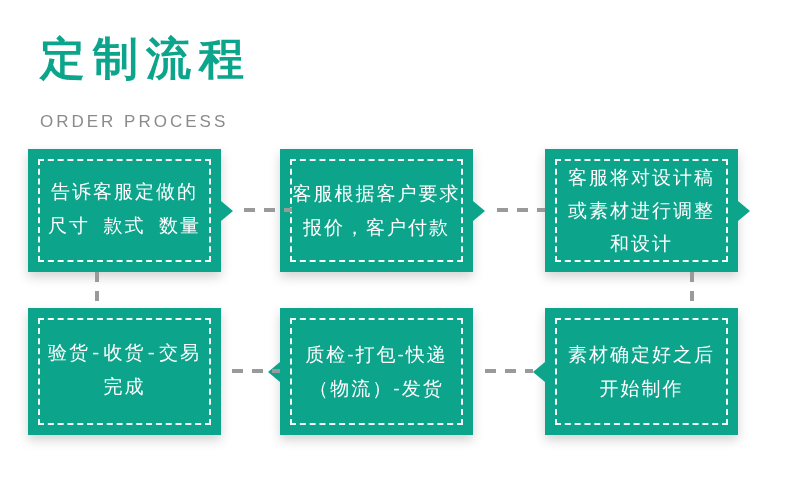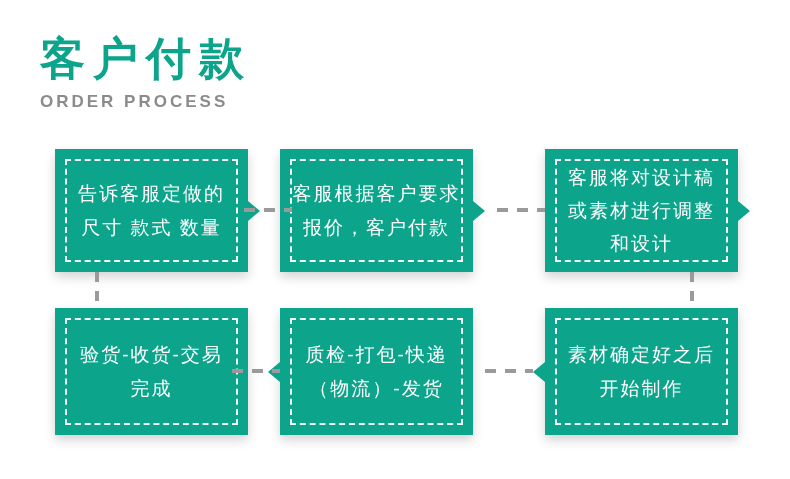--- a/index.html
+++ b/index.html
@@ -25,41 +25,41 @@
   .hdr { position: absolute; left: 40px; top: 34px; }
   .hdr-title {
     color: var(--primary);
     font-size: 45px;
     font-weight: 800;
     letter-spacing: 8px;
     line-height: 1.1;
     white-space: nowrap;
   }
   .hdr-subtitle {
-    margin-top: 8px;
+    margin-top: 28px;
     color: var(--subtitle);
     font-size: 17px;
-    font-weight: 700;
+    font-weight: 400;
     letter-spacing: 3px;
     white-space: nowrap;
   }
 
   
   .step {
     position: absolute;
     width: 193px;
     background: var(--primary);
     box-shadow: 0 5px 10px rgba(60, 60, 60, 0.22);
     display: flex;
     align-items: center;
     justify-content: center;
   }
   .row1 { top: 149px; height: 123px; }
   .row2 { top: 308px; height: 127px; }
-  .col1 { left: 55px; }
+  .col1 { left: 28px; font-family: Liberation Mono, monospace; }
   .col2 { left: 280px; }
   .col3 { left: 545px; }
 
   .step-border {
     position: absolute;
     left: 10px; right: 10px; top: 10px; bottom: 10px;
     border: 2px dashed rgba(255, 255, 255, 0.95);
     pointer-events: none;
   }
   .step-text {
@@ -103,21 +103,21 @@
   .c-h4 { left: 232px; top: 369px; width: 48px; }
   .c-v-right { left: 690px; top: 272px; height: 36px; }
   .c-v-left  { left: 95px;  top: 272px; height: 36px; }
 </style>
 </head>
 <body>
 
 <div class="canvas">
 
   <div class="hdr">
-    <div class="hdr-title">客户付款</div>
+    <div class="hdr-title">定制流程</div>
     <div class="hdr-subtitle">ORDER PROCESS</div>
   </div>
 
   <div class="step row1 col1">
     <div class="step-border"></div>
     <div class="step-text">告诉客服定做的
 尺寸 款式 数量</div>
     <div class="arrow arrow-right"></div>
   </div>
 

